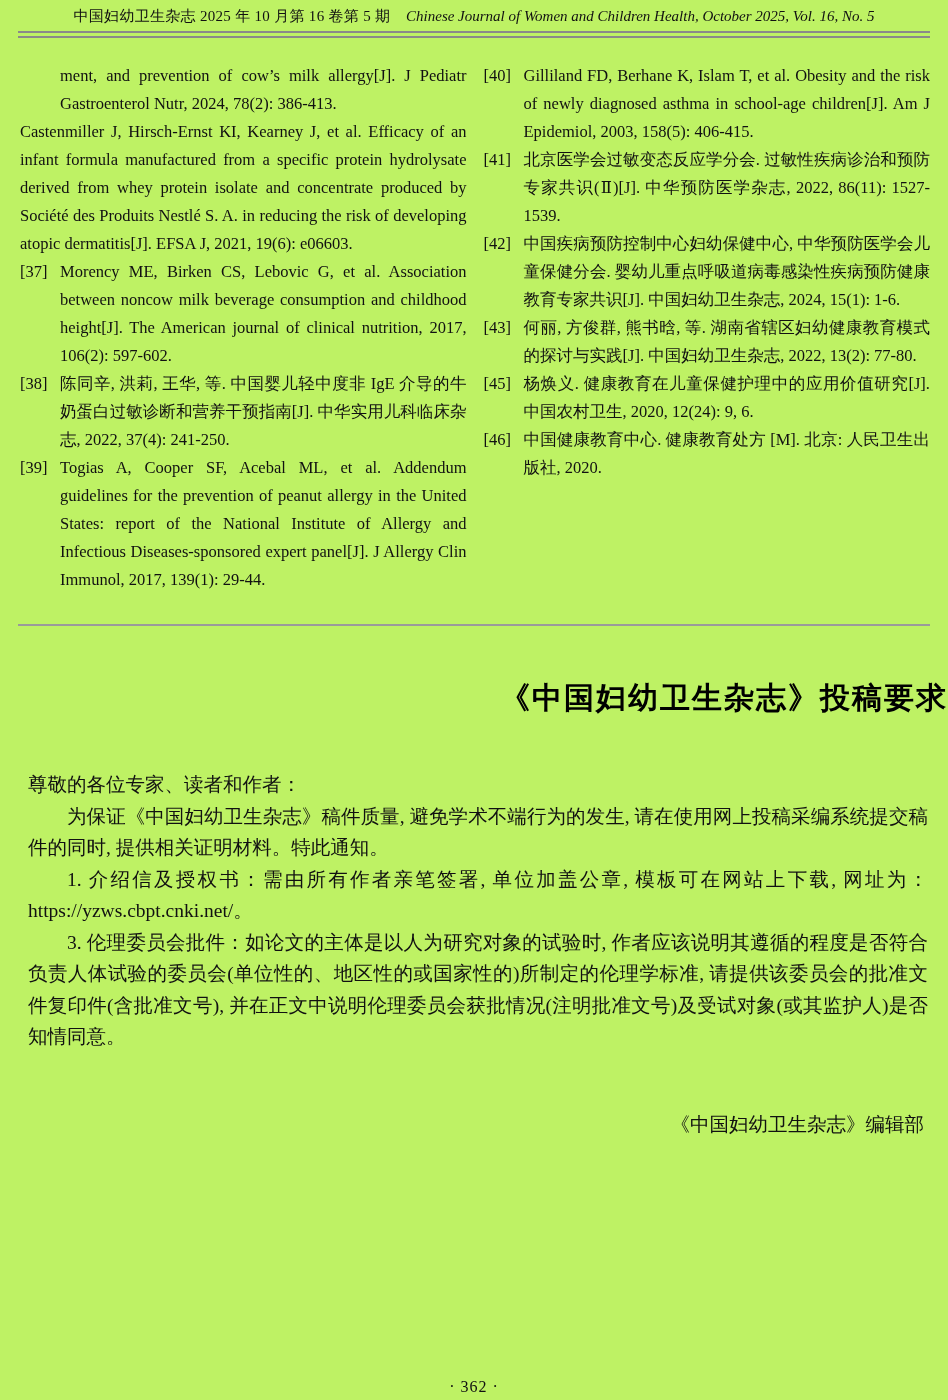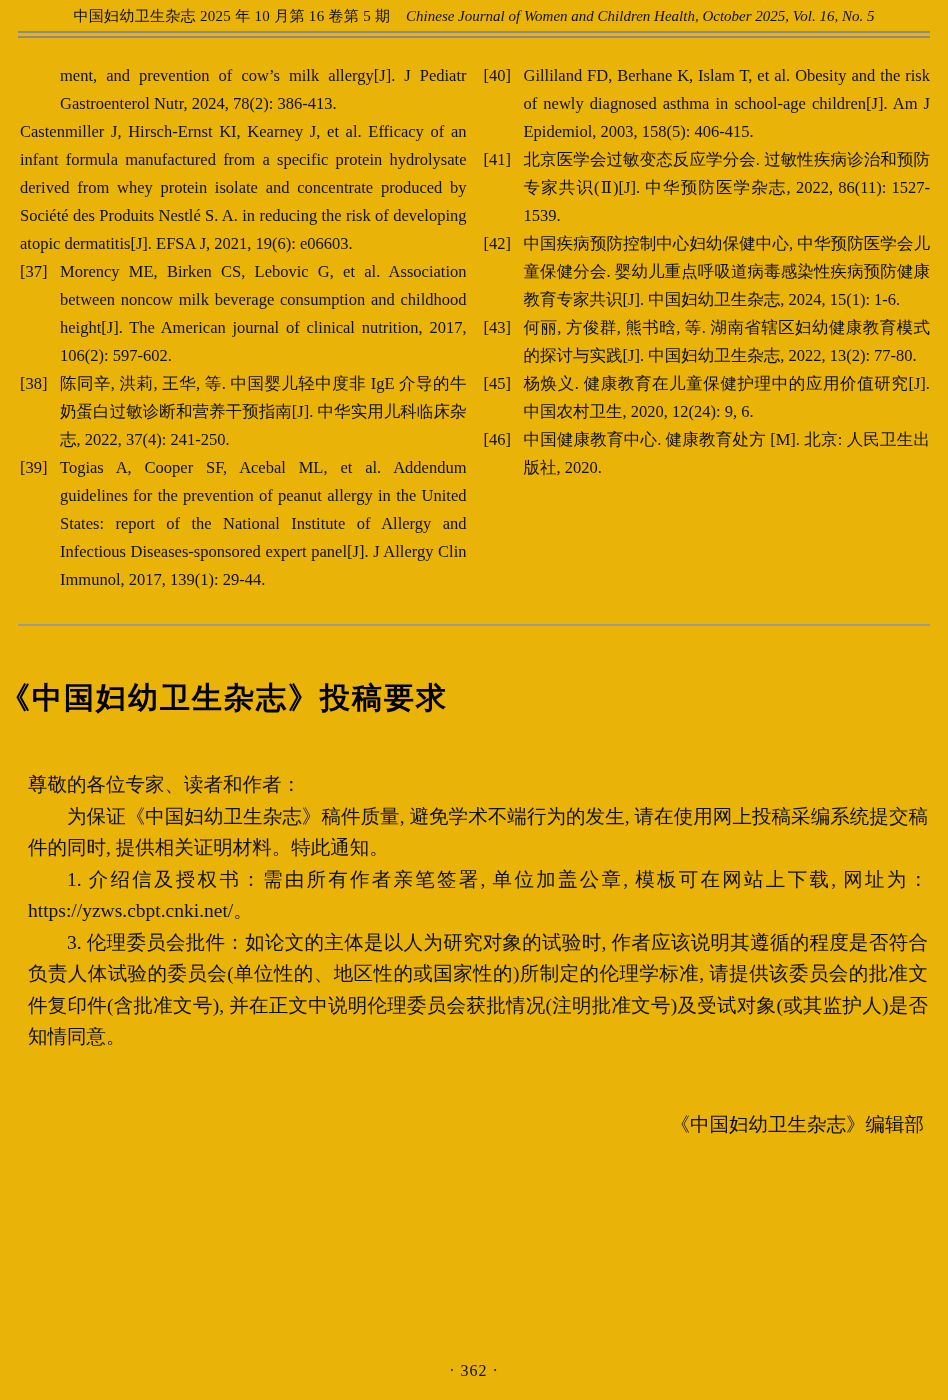--- a/index.html
+++ b/index.html
@@ -1,21 +1,21 @@
 <!DOCTYPE html>
 <html><head>
 <meta charset="utf-8">
 <style>
   html, body { margin:0; padding:0; background:#e8e8e8; }
   .page {
     position: relative;
     width: 948px;
     height: 1400px;
     margin: 0 auto;
-    background: #eab308;
+    background: #bef264;
     color: #111111;
     font-family: "Liberation Serif", "DejaVu Serif", serif;
     overflow: hidden;
   }
   
   .header {
     padding-top: 7px;
     text-align: center;
     font-size: 15px;
     white-space: nowrap;
@@ -43,21 +43,21 @@
   .ref-label { flex: 0 0 40px; }
   .ref-text { flex: 1 1 auto; text-align: justify; }
   
   .mid-rule {
     margin: 30px 18px 0 18px;
     border-top: 2px solid #9a9a9a;
   }
   
   .notice-title {
     margin: 52px 0 0 0;
-    text-align: left;
+    text-align: right;
     font-family: "Liberation Sans", "DejaVu Sans", sans-serif;
     font-weight: 700;
     font-size: 30px;
     letter-spacing: 2px;
     color: #000000;
   }
   .notice-body {
     margin: 50px 20px 0 28px;
     font-size: 19.5px;
     line-height: 31.5px;
@@ -66,21 +66,21 @@
   .salutation { margin: 0; }
   .para { margin: 0; text-indent: 2em; }
   .signature {
     margin: 56px 4px 0 0;
     text-align: right;
     font-size: 19.5px;
   }
   
   .footer {
     position: absolute;
-    left: 0; right: 0; bottom: 20px;
+    left: 0; right: 0; bottom: 4px;
     text-align: center;
     font-size: 16px;
     letter-spacing: 1px;
   }
 </style>
 </head>
 <body>
 
 <div class="page">
 

